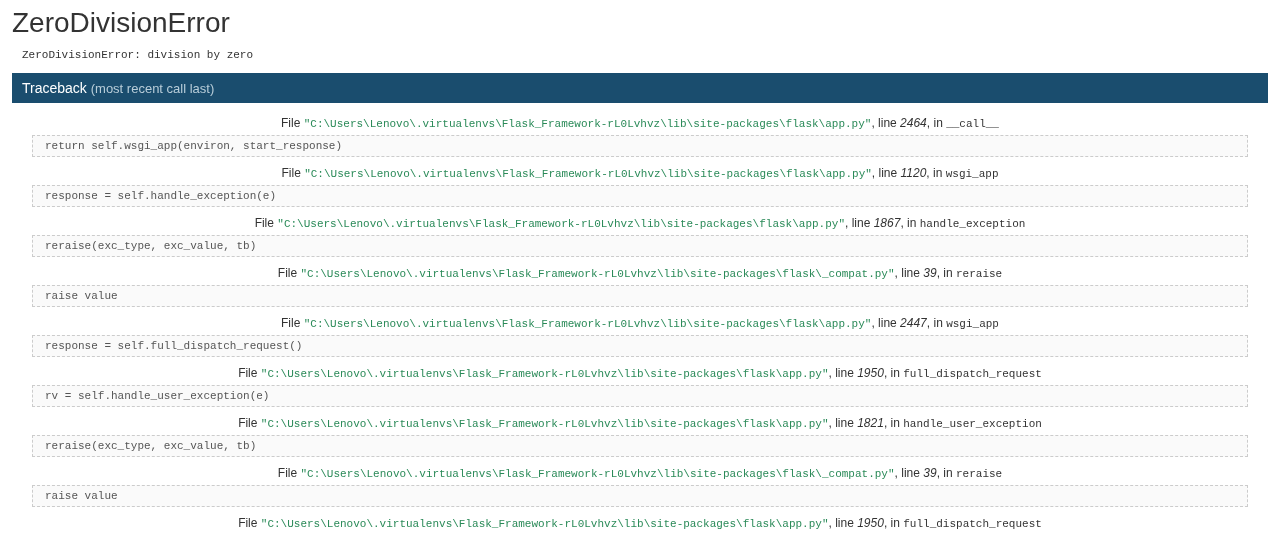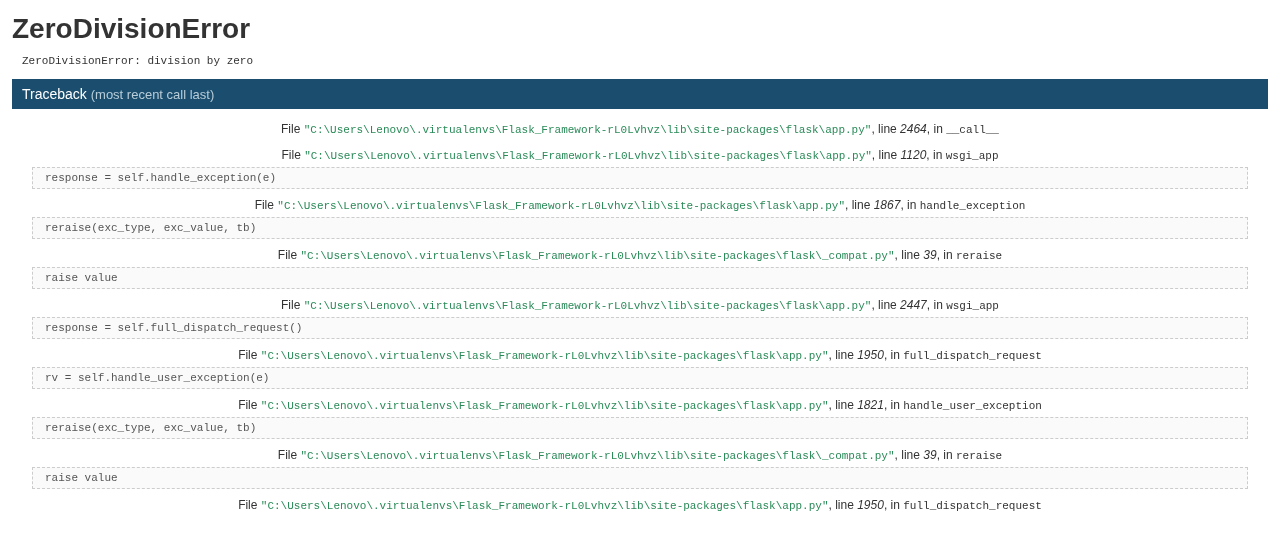--- a/index.html
+++ b/index.html
@@ -7,22 +7,22 @@
       padding: 0;
       box-sizing: border-box;
     }
     body {
       font-family: 'Helvetica Neue', Helvetica, Arial, sans-serif;
       background: #fff;
       color: #333;
     }
     .error-title {
       font-size: 28px;
-      font-weight: bold;
-      padding: 13px 12px 8px 12px;
+      font-weight: normal;
+      padding: 7px 12px 8px 12px;
       color: #333;
     }
     .error-message {
       font-family: Consolas, Monaco, 'Courier New', monospace;
       font-size: 11px;
       padding: 2px 0 12px 22px;
       color: #333;
     }
     .traceback-header {
       background: #1a4d6e;
@@ -91,20 +91,21 @@
 <div class="error-message">ZeroDivisionError: division by zero</div>
 
 <div class="traceback-header">
   <span class="main-label">Traceback</span>
   <span class="sub-label">(most recent call last)</span>
 </div>
 
 <div class="traceback-body" id="traceback-body">
     <div class="frame">
       <div class="frame-header"><span class="file-word">File </span><span class="file-path">"C:\Users\Lenovo\.virtualenvs\Flask_Framework-rL0Lvhvz\lib\site-packages\flask\app.py"</span>, <span class="line-word">line </span><span class="line-num">2464</span>, <span class="in-word">in </span><span class="func-name">__call__</span></div>
+      <div class="frame-code">return self.wsgi_app(environ, start_response)</div>
     </div>
     <div class="frame">
       <div class="frame-header"><span class="file-word">File </span><span class="file-path">"C:\Users\Lenovo\.virtualenvs\Flask_Framework-rL0Lvhvz\lib\site-packages\flask\app.py"</span>, <span class="line-word">line </span><span class="line-num">1120</span>, <span class="in-word">in </span><span class="func-name">wsgi_app</span></div>
       <div class="frame-code">response = self.handle_exception(e)</div>
     </div>
     <div class="frame">
       <div class="frame-header"><span class="file-word">File </span><span class="file-path">"C:\Users\Lenovo\.virtualenvs\Flask_Framework-rL0Lvhvz\lib\site-packages\flask\app.py"</span>, <span class="line-word">line </span><span class="line-num">1867</span>, <span class="in-word">in </span><span class="func-name">handle_exception</span></div>
       <div class="frame-code">reraise(exc_type, exc_value, tb)</div>
     </div>
     <div class="frame">

